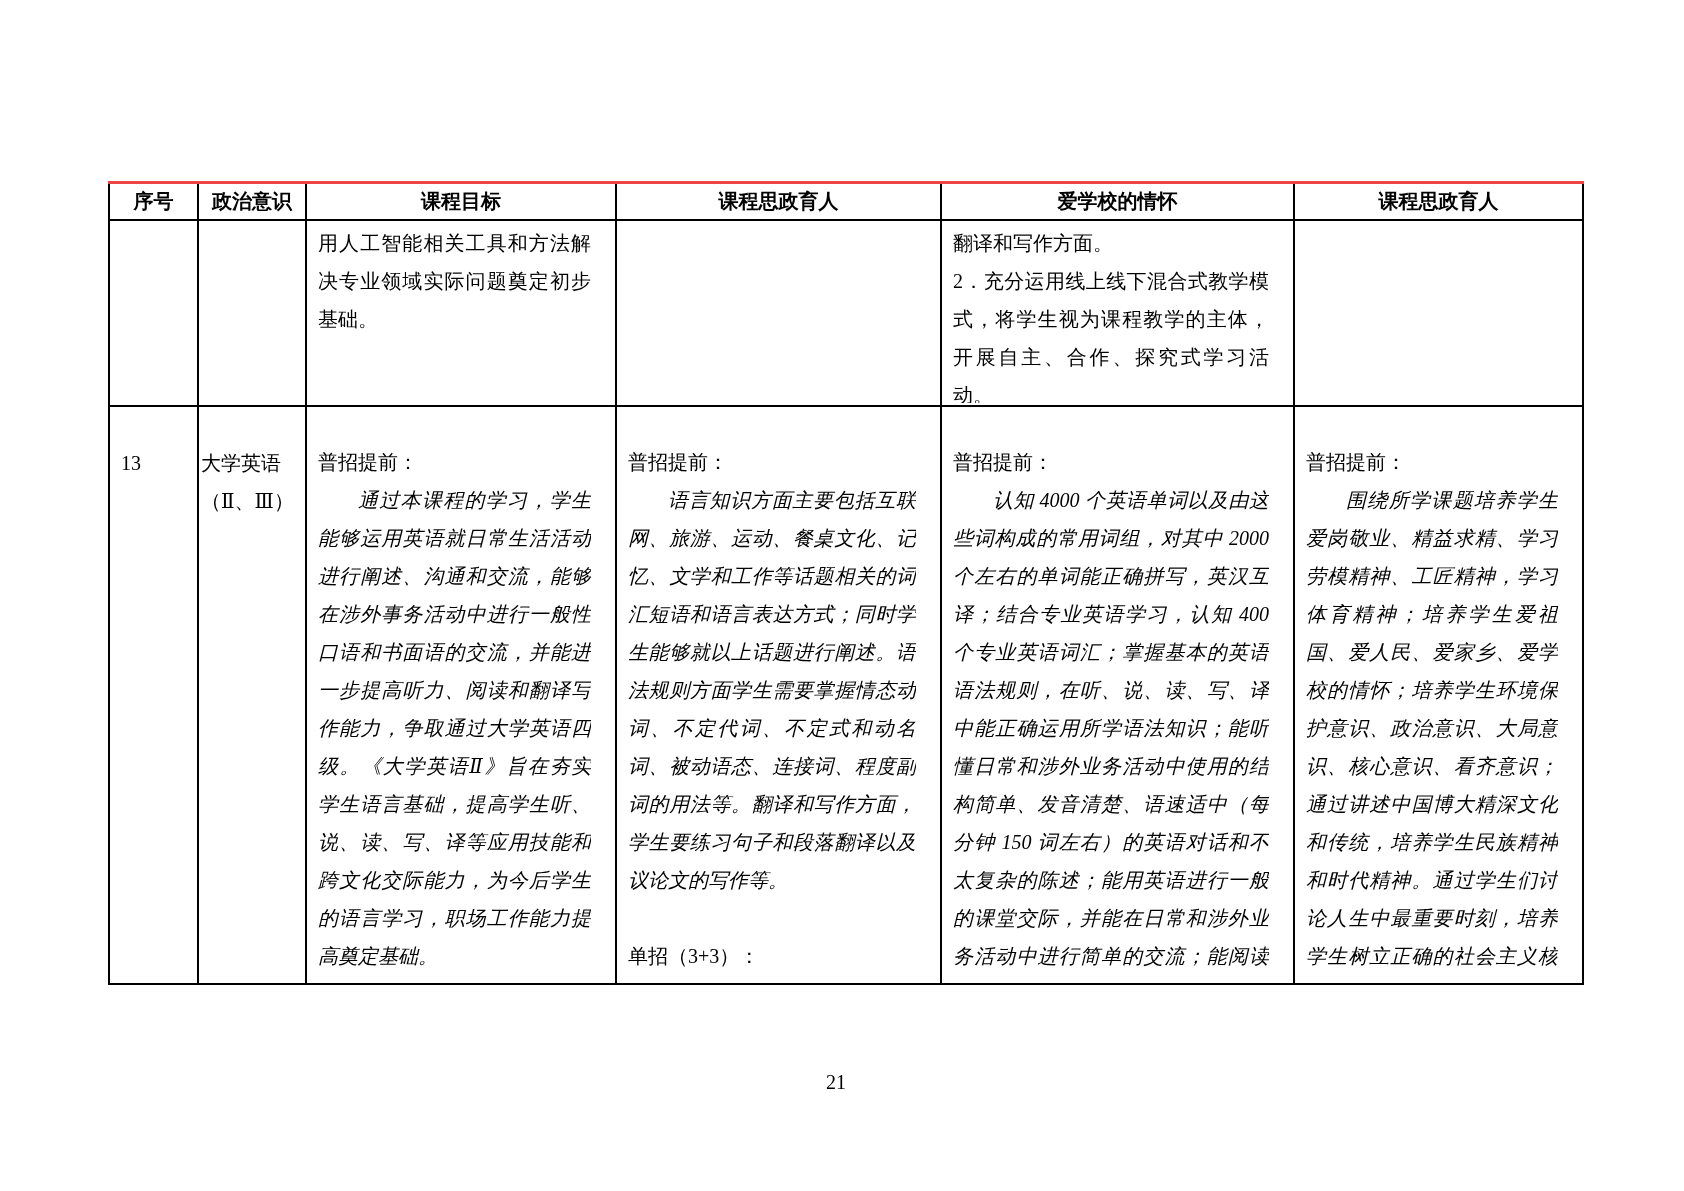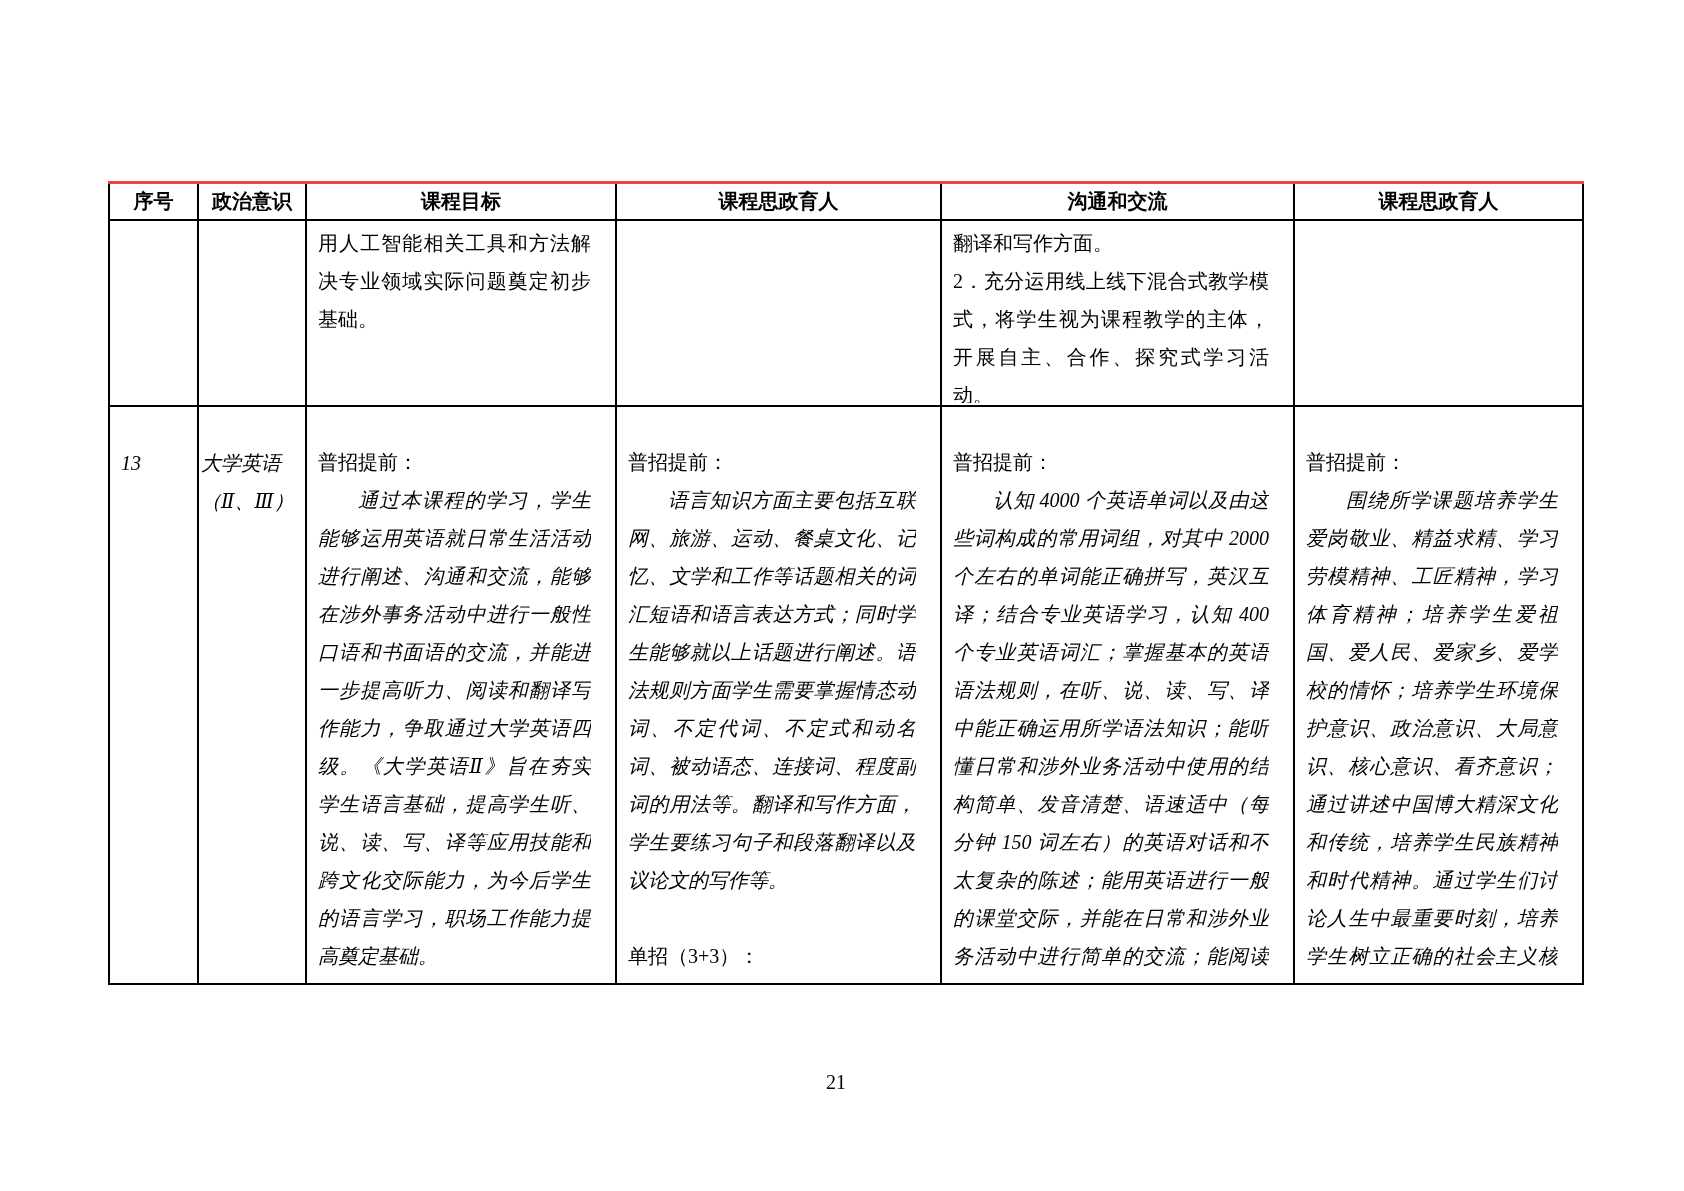--- a/index.html
+++ b/index.html
@@ -35,21 +35,21 @@
     vertical-align: top;
     font-size: 20px;
     line-height: 38px;
     padding: 0 24px 0 11px;
   }
   tr.row-cont  { height: 186px; }
   tr.row-course { height: 578px; }
   tr.row-cont td .cin { padding-top: 3px; max-height: 182px; overflow: hidden; }
   tr.row-course td .cin { padding-top: 36px; height: 574px; overflow: hidden; }
   td.vmid { vertical-align: middle; }
-  td.vmid .cin { padding-top: 0; height: auto; overflow: visible; font-style: italic; }
+  td.vmid .cin { padding-top: 0; height: auto; overflow: visible; }
   td.cname { text-align: center; padding: 0 2px; border-radius: 27px; }
   td.cname p { text-align: center; }
   .doc-table p {
     margin: 0;
     text-align: justify;
     text-align-last: left;
   }
   .doc-table p.indent { text-indent: 2em; font-style: italic; }
   .doc-table p.blank { height: 38px; }
   .page-number {
@@ -72,21 +72,21 @@
     <col style="width:325px">
       <col style="width:353px">
       <col style="width:289px">
   </colgroup>
   <thead>
     <tr>
       <th>序号</th>
       <th>政治意识</th>
       <th>课程目标</th>
       <th>课程思政育人</th>
-      <th>沟通和交流</th>
+      <th>爱学校的情怀</th>
       <th>课程思政育人</th>
     </tr>
   </thead>
   <tbody>
     <tr class="row-cont">
       <td>
           <div class="cin"></div>
         </td>
       <td>
           <div class="cin"></div>

